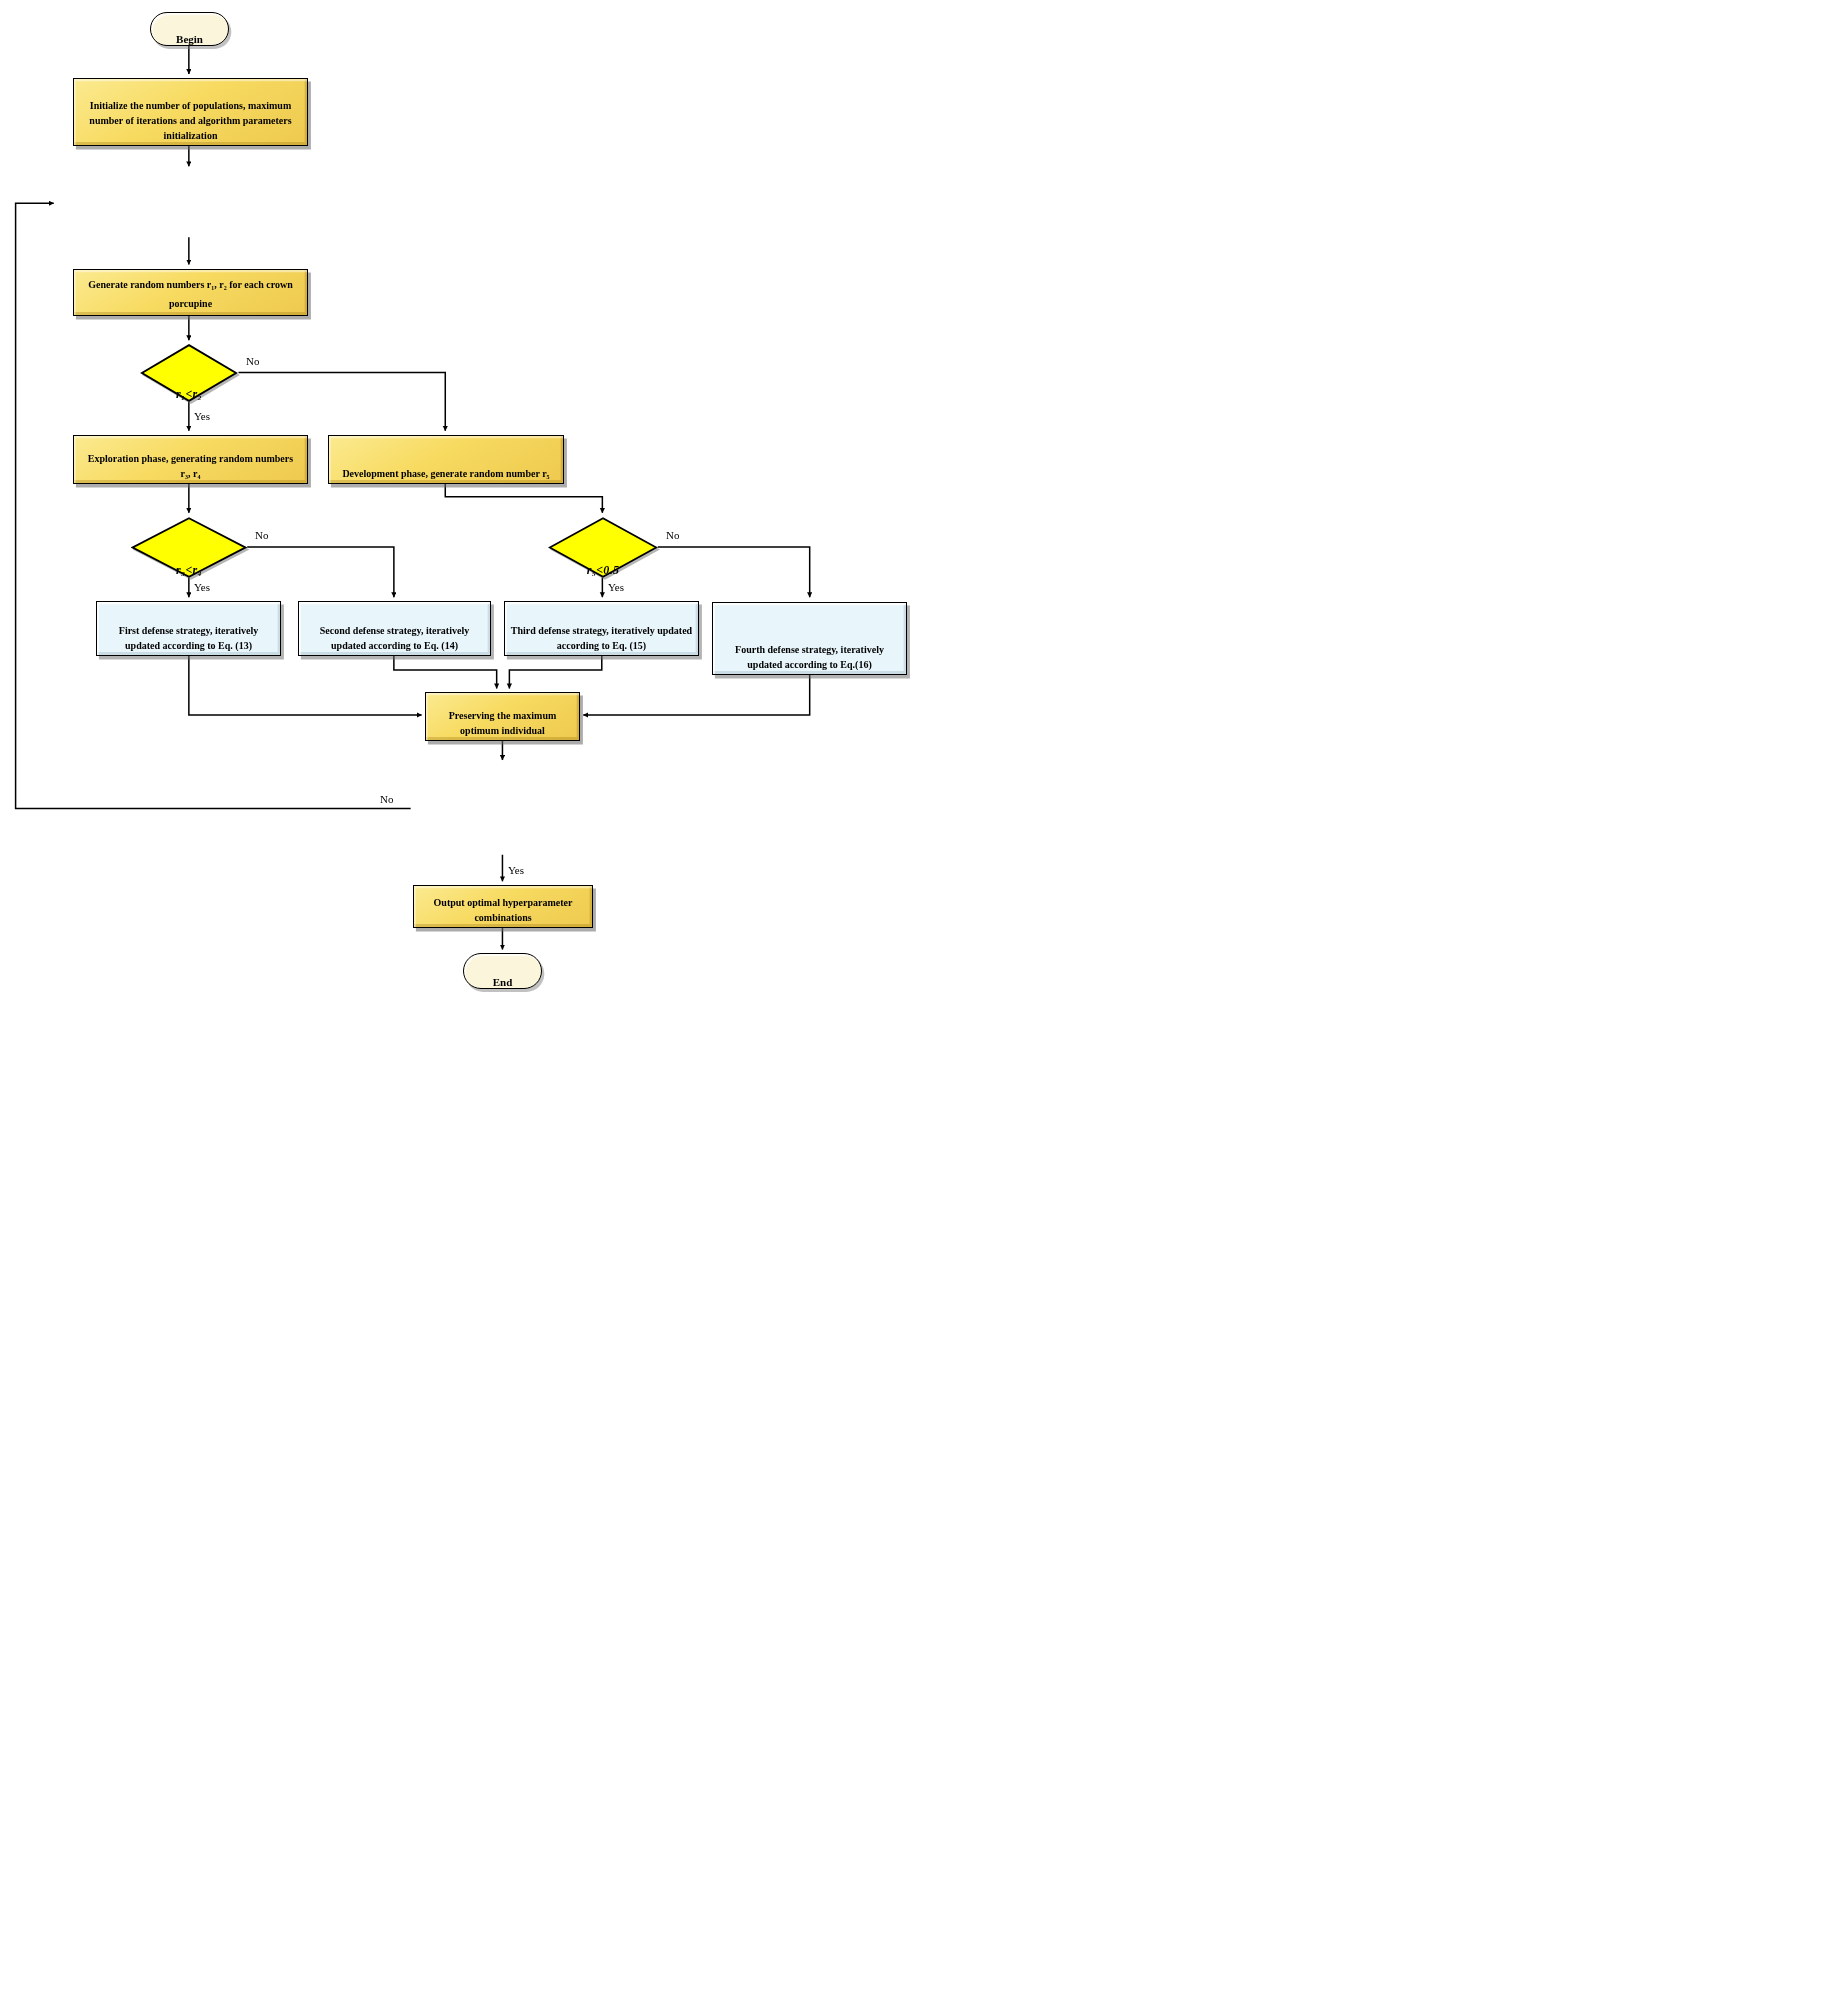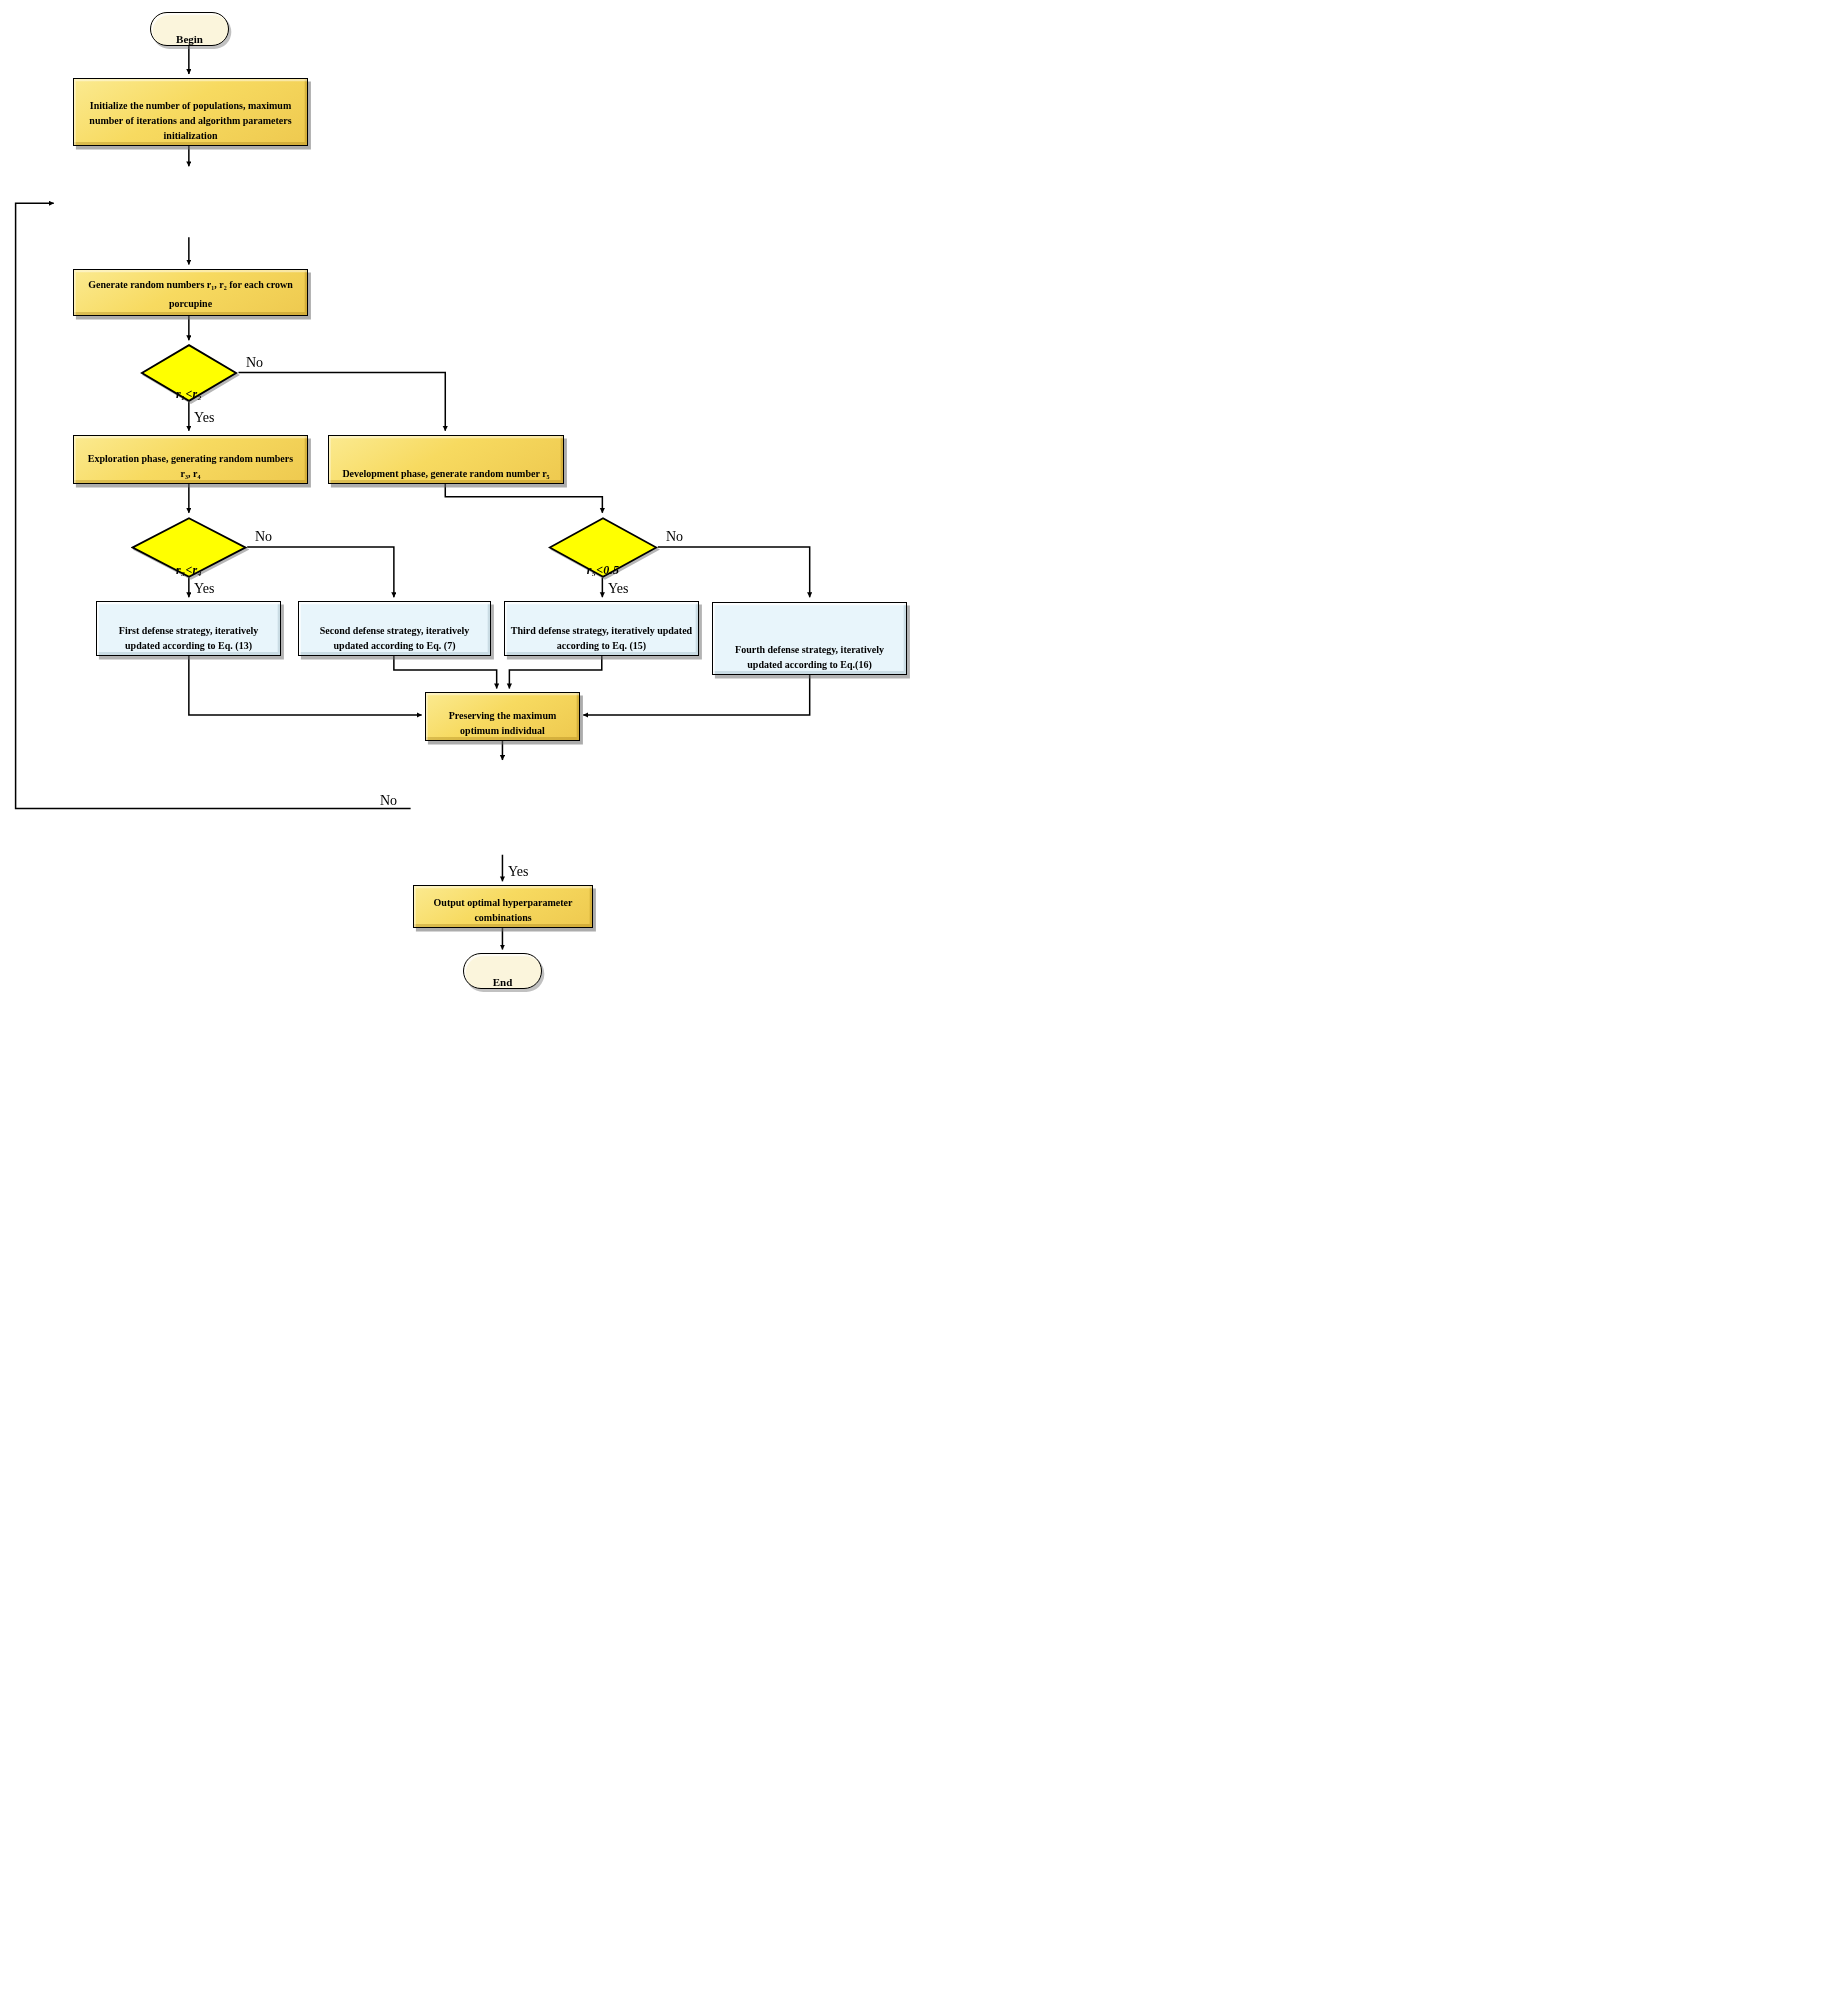--- a/index.html
+++ b/index.html
@@ -52,21 +52,21 @@
   .diamond polygon{
     fill:var(--decision_fill,#FFFF00);
     stroke:var(--outline,#000);
     stroke-width:3.2;
     stroke-linejoin:miter;
   }
   .dlabel{position:relative;z-index:2;}
   .rlabel{font-style:italic;font-size:12px;letter-spacing:0.3px;}
   .qlabel{font-size:9.8px;line-height:1.5;width:78%;}
   .elabel{
-    position:absolute;font-size:14px;font-weight:normal;
+    position:absolute;font-size:11px;font-weight:normal;
     font-family:"Liberation Serif","DejaVu Serif",serif;
   }
 </style>
 </head>
 <body>
 
 <div id="stage">
 
   <svg id="connectors" viewBox="0 0 1593 1735" xmlns="http://www.w3.org/2000/svg">
     <defs>
@@ -136,21 +136,21 @@
       <polygon points="95,2 187,52.5 95,103 3,52.5"></polygon>
     </svg>
     <span class="dlabel rlabel">r₅&lt;0.5</span>
   </div>
 
   <div class="node strategy" style="left:96px;top:601px;width:185px;height:55px">
     <span>First defense strategy, iteratively updated according to Eq. (13)</span>
   </div>
 
   <div class="node strategy" style="left:298px;top:601px;width:193px;height:55px">
-    <span>Second defense strategy, iteratively updated according to Eq. (7)</span>
+    <span>Second defense strategy, iteratively updated according to Eq. (14)</span>
   </div>
 
   <div class="node strategy" style="left:504px;top:601px;width:195px;height:55px">
     <span>Third defense strategy, iteratively updated according to Eq. (15)</span>
   </div>
 
   <div class="node strategy" style="left:712px;top:602px;width:195px;height:73px">
     <span>Fourth defense strategy, iteratively updated according to Eq.(16)</span>
   </div>
 

